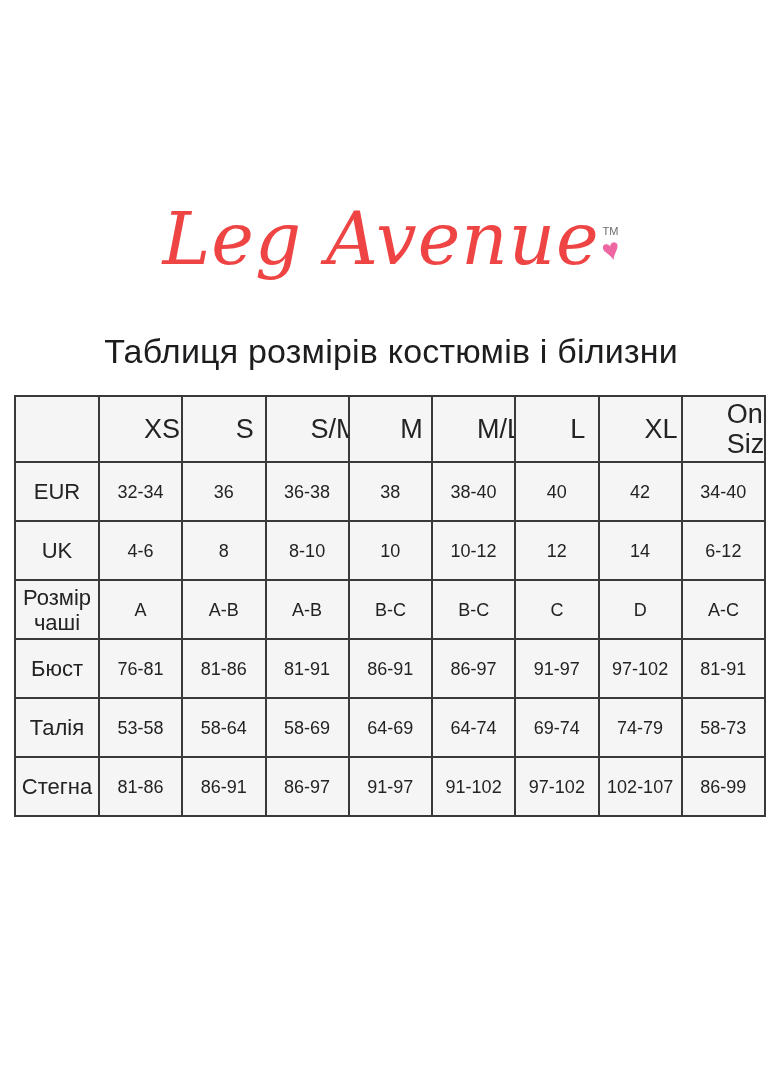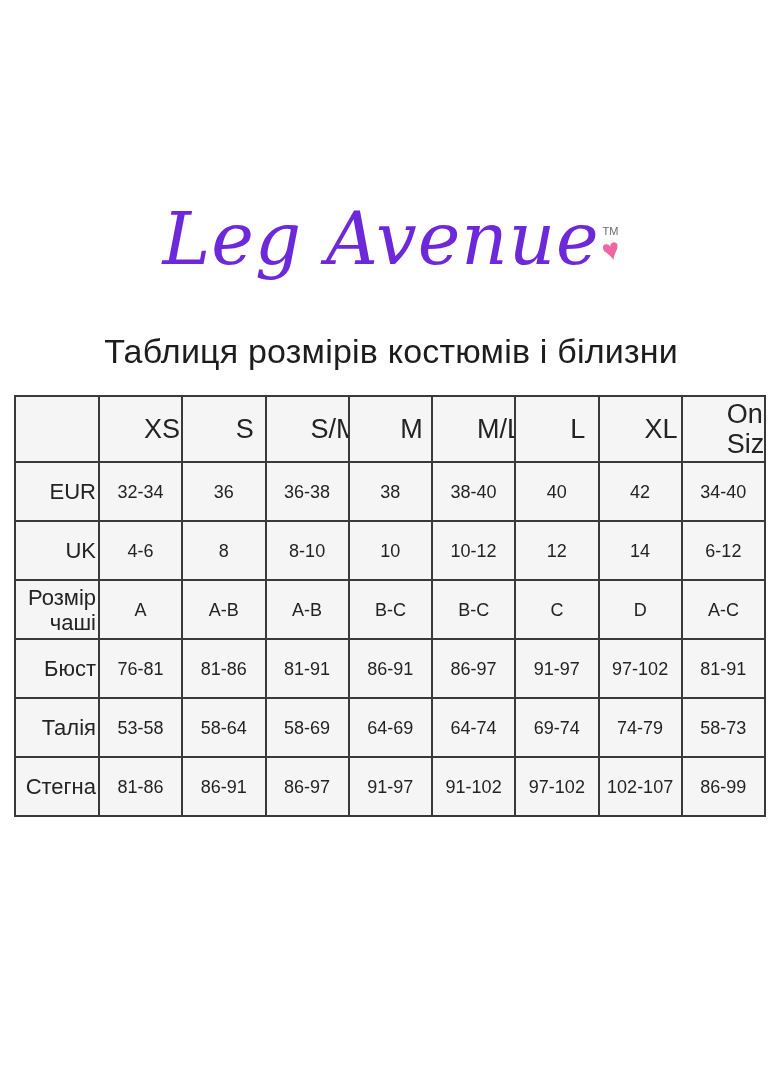--- a/index.html
+++ b/index.html
@@ -19,21 +19,21 @@
   .logo-wrap {
     padding-top: 200px;
     text-align: center;
     white-space: nowrap;
   }
   .logo-text {
     font-family: "DejaVu Serif", serif;
     font-style: italic;
     font-size: 72px;
     line-height: 1.1;
-    color: #6d28d9;
+    color: #ef4444;
     letter-spacing: 1px;
   }
   .logo-mark {
     display: inline-block;
     vertical-align: top;
     margin-top: 26px;
     margin-left: 2px;
     text-align: center;
   }
   .logo-tm {
@@ -83,21 +83,20 @@
   .size-table thead th {
     font-size: 27px;
     line-height: 30px;
     height: 54px;
     padding-left: 44px;
   }
   .size-table tbody th {
     font-size: 22px;
     line-height: 25px;
     height: 53px;
-    text-align: right;
   }
   .size-table tbody td {
     font-size: 18px;
     line-height: 26px;
     height: 53px;
   }
 </style>
 </head>
 <body>
 

